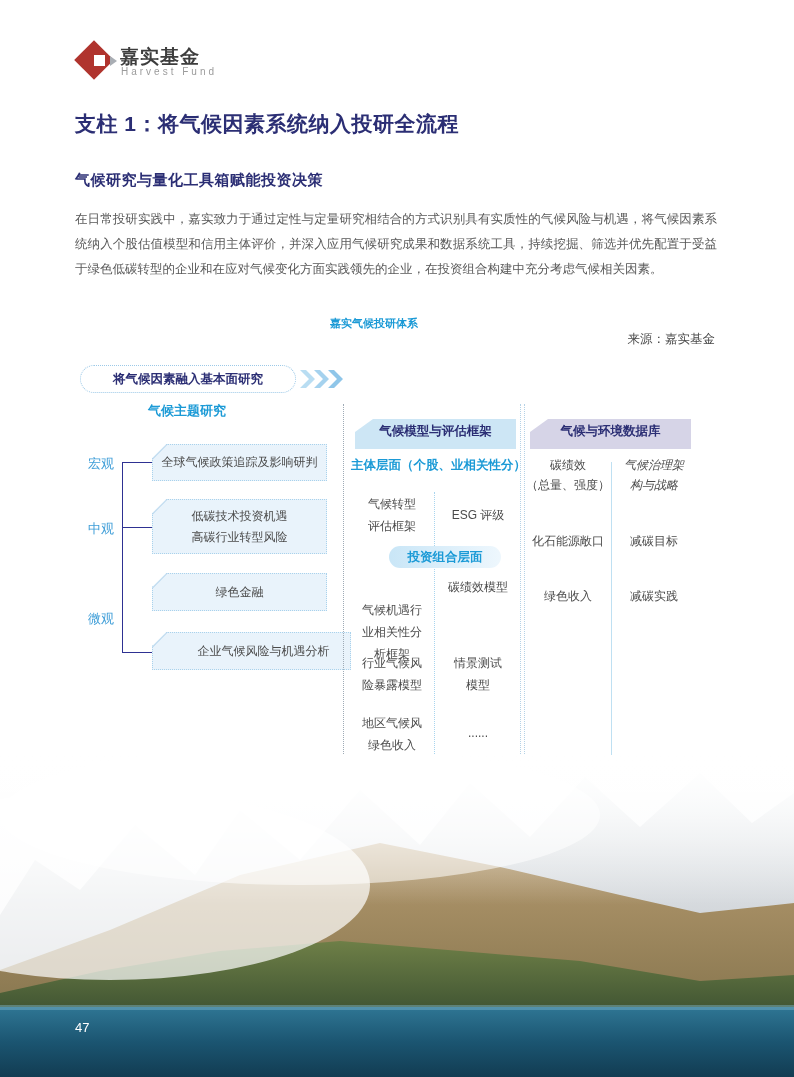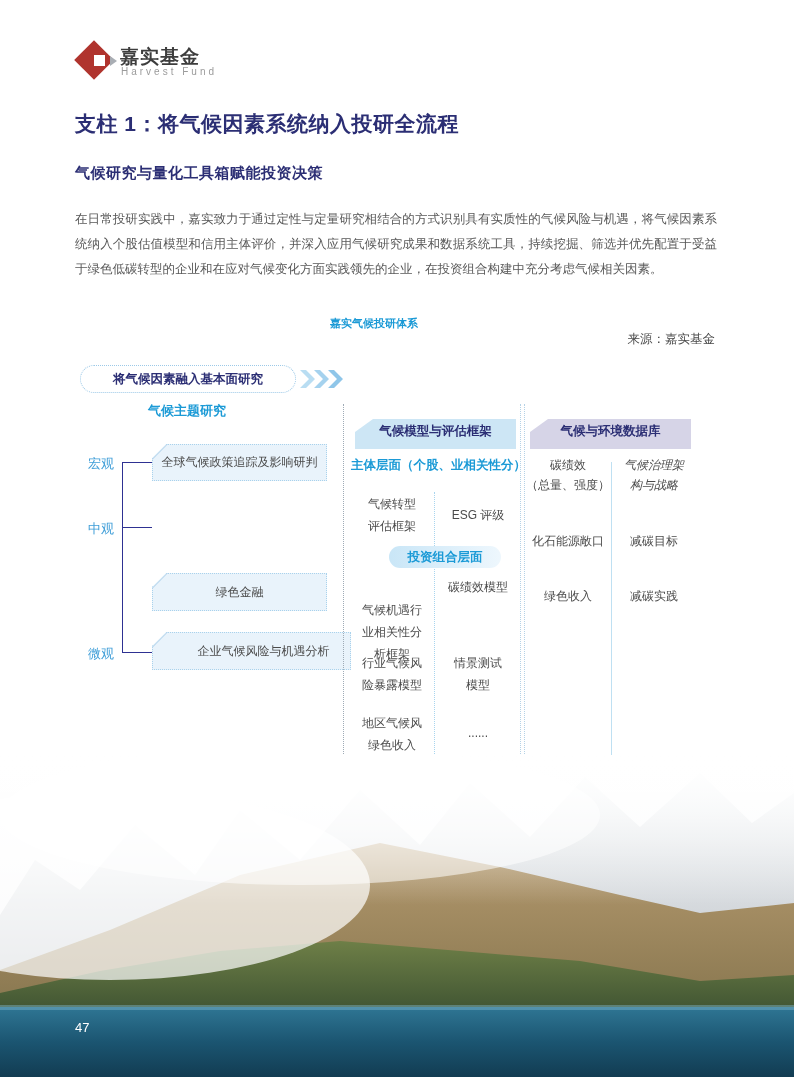--- a/index.html
+++ b/index.html
@@ -12,39 +12,39 @@
   
   .logo-mark{left:74px;top:40px;width:42px;height:42px;}
   .logo-diamond{position:absolute;left:6px;top:6px;width:28px;height:28px;background:#b0342e;transform:rotate(45deg);}
   .logo-notch{position:absolute;left:20px;top:15px;width:11px;height:11px;background:#ffffff;}
   .logo-arrow{position:absolute;left:36px;top:16px;width:0;height:0;border-left:7px solid #a9aeb4;border-top:5px solid transparent;border-bottom:5px solid transparent;}
   .logo-cn{left:120px;top:44px;font-size:19px;font-weight:bold;color:#3d3d3d;letter-spacing:1px;}
   .logo-en{left:121px;top:66px;font-size:10px;color:#9b9b9b;letter-spacing:3px;}
 
   
   .title{left:75px;top:110px;font-size:21px;font-weight:bold;color:#2b2e74;letter-spacing:0.5px;}
-  .subtitle{left:75px;top:164px;font-size:15px;font-weight:bold;color:#2b2e74;letter-spacing:0.5px;}
+  .subtitle{left:75px;top:171px;font-size:15px;font-weight:bold;color:#2b2e74;letter-spacing:0.5px;}
   .paragraph{left:75px;top:207px;width:642px;font-size:12.5px;color:#585858;line-height:25px;text-align:justify;}
 
   
   .fig-title{left:330px;top:316px;font-size:11px;font-weight:bold;color:#1b9ad6;}
   .fig-source{right:79px;top:331px;font-size:12.5px;color:#4a4a4a;}
 
   .pill{height:26px;border:1px dotted #9cc9e8;border-radius:14px;background:#ffffff;
         text-align:center;line-height:26px;font-size:12.5px;font-weight:bold;color:#2b2e74;}
   .pill-left{left:80px;top:365px;width:214px;}
   .pill-right{left:355px;top:365px;width:334px;}
   .flow-arrows{left:299px;top:369px;}
 
   .theme-label{left:148px;top:402px;font-size:13px;font-weight:bold;color:#1b9ad6;}
 
   .lvl{font-size:13px;color:#3f9ed8;}
   .lvl-macro{left:88px;top:455px;}
   .lvl-meso{left:88px;top:520px;}
-  .lvl-micro{left:88px;top:645px;}
+  .lvl-micro{left:88px;top:610px;}
 
   .bracket-v{left:122px;top:462px;width:0;height:191px;border-left:1.5px solid #2e3192;}
   .bracket-h{left:122px;width:30px;height:0;border-top:1.5px solid #2e3192;}
   .stub1{top:462px;} .stub2{top:527px;} .stub3{top:652px;}
 
   .tbox{left:152px;width:173px;background:#e9f3fb;border:1px dotted #a9d2ec;
         clip-path:polygon(14px 0,100% 0,100% 100%,0 100%,0 14px);
         font-size:12px;color:#4b4b4b;text-align:center;white-space:pre-line;
         display:flex;align-items:center;justify-content:center;line-height:21px;}
   .tbox::before{content:"";position:absolute;left:-4px;top:6px;width:22px;height:0;border-top:1px solid #bcd9ee;transform:rotate(-45deg);}
@@ -125,20 +125,22 @@
   <div class="abs lvl lvl-macro">宏观</div>
   <div class="abs lvl lvl-meso">中观</div>
   <div class="abs lvl lvl-micro">微观</div>
 
   <div class="abs bracket-v"></div>
   <div class="abs bracket-h stub1"></div>
   <div class="abs bracket-h stub2"></div>
   <div class="abs bracket-h stub3"></div>
 
   <div class="abs tbox tbox1">全球气候政策追踪及影响研判</div>
+  <div class="abs tbox tbox2">低碳技术投资机遇
+高碳行业转型风险</div>
   <div class="abs tbox tbox3">绿色金融</div>
   <div class="abs tbox tbox4">企业气候风险与机遇分析</div>
 
   <div class="abs div-main"></div>
   <div class="abs div-ab"></div>
   <div class="abs div-sec-a"></div>
   <div class="abs div-sec-b"></div>
   <div class="abs div-data"></div>
 
   <div class="abs sec-header models-header">气候模型与评估框架</div>

